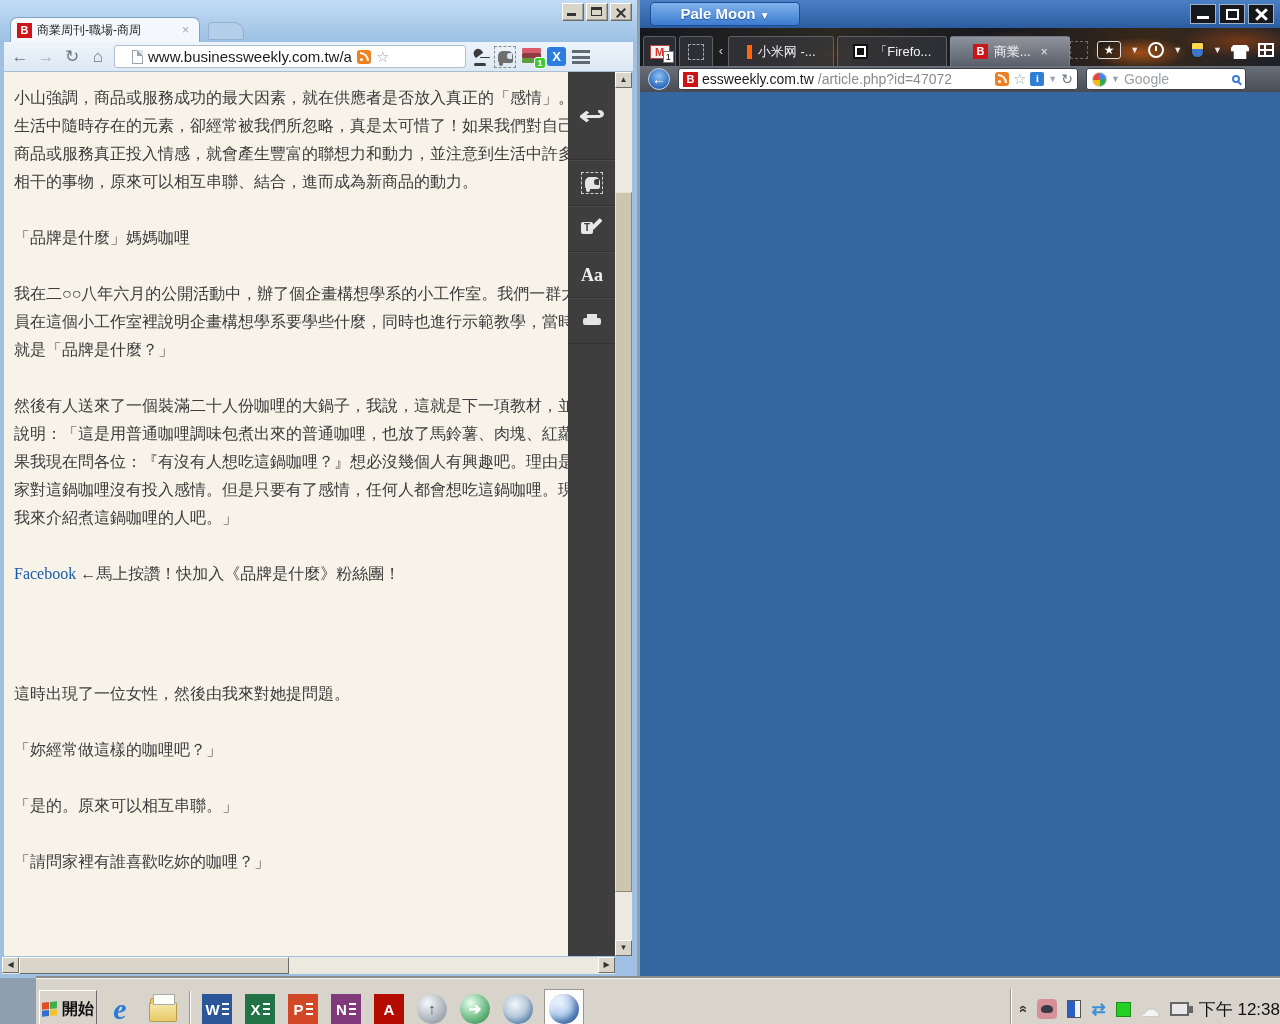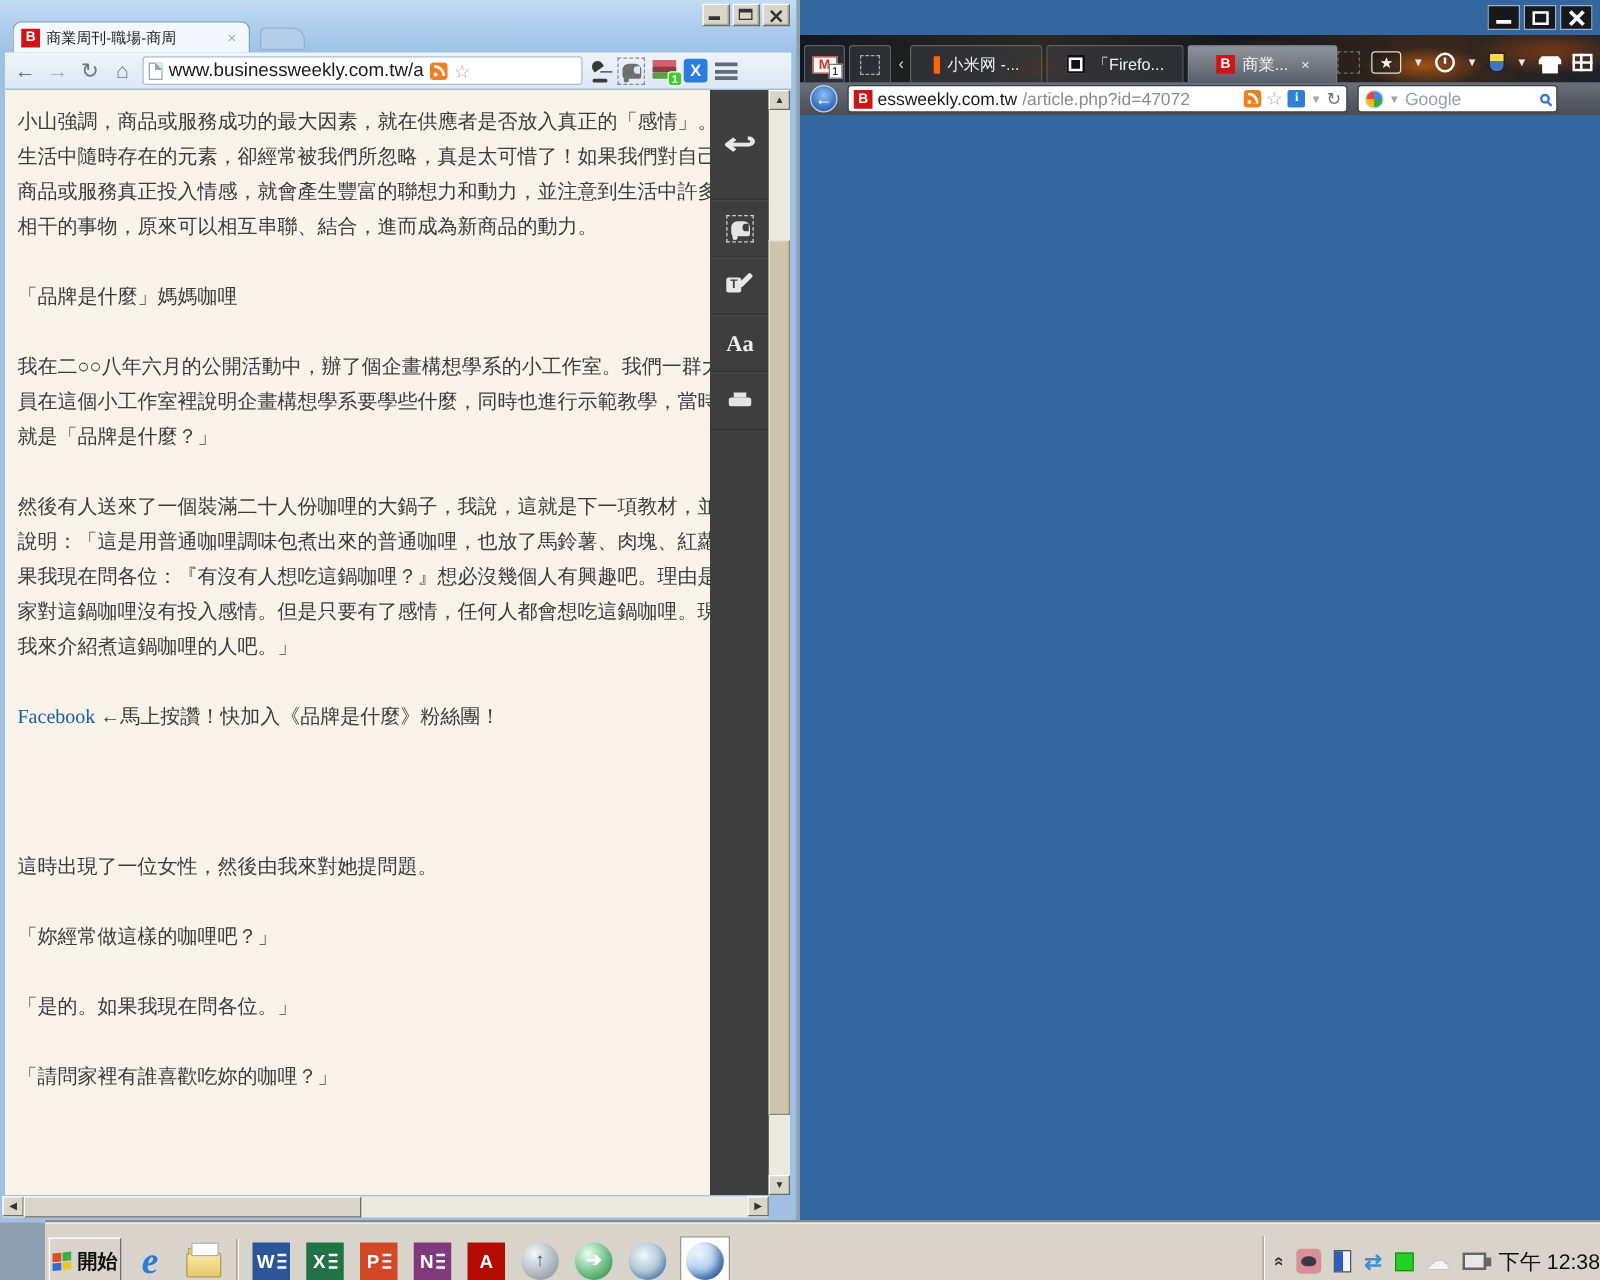--- a/index.html
+++ b/index.html
@@ -28,21 +28,21 @@
      font-size:11px; line-height:15px; text-align:center; flex:0 0 auto; }
   #ltab .t-title { font-size:12px; color:#222; white-space:nowrap; overflow:hidden; width:140px; }
   .tab-x { color:#9aa7b3; font-size:12px; }
   #lnewtab { left:208px; top:22px; width:36px; height:18px; background:#b4cde8;
      border-radius:4px 10px 0 0; border:1px solid #8fb2d4; }
   #ltoolbar { left:4px; top:42px; width:629px; height:30px;
      background:linear-gradient(#eef4fa,#dce8f4); border-bottom:1px solid #a8bdd1;
      display:flex; align-items:center; gap:6px; padding:0 6px; }
   .navglyph { font-size:17px; color:#6b7782; width:20px; text-align:center; }
   #lurl { width:352px; height:23px; background:#fff; border:1px solid #aebecd; border-radius:3px;
-     display:flex; align-items:center; padding:0 4px; gap:5px; overflow:hidden; }
+     display:flex; align-items:center; padding:0 17px; gap:5px; overflow:hidden; }
   .docicon { width:11px; height:14px; background:#fff; border:1px solid #98a4ae; position:relative; flex:0 0 auto;}
   .docicon:after { content:""; position:absolute; right:-1px; top:-1px; border:3px solid;
      border-color:#dce8f4 #dce8f4 #98a4ae #98a4ae; }
   #lurl .urltext { font-size:15px; color:#1b1b1b; white-space:nowrap; }
   .rssicon { width:14px; height:14px; background:#ef8022; border-radius:3px; position:relative; flex:0 0 auto;}
   .rssicon:before { content:""; position:absolute; left:3px; bottom:3px; width:3px; height:3px;
      background:#fff; border-radius:50%; }
   .rssicon:after { content:""; position:absolute; left:3px; bottom:3px; width:7px; height:7px;
      border:2px solid #fff; border-left:none; border-bottom:none; border-radius:0 9px 0 0; }
   .staro { color:#9aa7b3; font-size:15px; }
@@ -302,21 +302,21 @@
         <p class="first">小山強調，商品或服務成功的最大因素，就在供應者是否放入真正的「感情」。感情是生活中隨時存在的元素，卻經常被我們所忽略，真是太可惜了！如果我們對自己提供的商品或服務真正投入情感，就會產生豐富的聯想力和動力，並注意到生活中許多看來不相干的事物，原來可以相互串聯、結合，進而成為新商品的動力。</p>
         <p>「品牌是什麼」媽媽咖哩</p>
         <p>我在二○○八年六月的公開活動中，辦了個企畫構想學系的小工作室。我們一群大學教職員在這個小工作室裡說明企畫構想學系要學些什麼，同時也進行示範教學，當時的主題就是「品牌是什麼？」</p>
         <p>然後有人送來了一個裝滿二十人份咖哩的大鍋子，我說，這就是下一項教材，並對學生說明：「這是用普通咖哩調味包煮出來的普通咖哩，也放了馬鈴薯、肉塊、紅蘿蔔。如果我現在問各位：『有沒有人想吃這鍋咖哩？』想必沒幾個人有興趣吧。理由是因為大家對這鍋咖哩沒有投入感情。但是只要有了感情，任何人都會想吃這鍋咖哩。現在，讓我來介紹煮這鍋咖哩的人吧。」</p>
       </div>
     <p><a href="#">Facebook</a><span> ←馬上按讚！快加入《品牌是什麼》粉絲團！</span></p>
     <div class="spacer64"></div>
     <div id="lparas2">
         <p class="first">這時出現了一位女性，然後由我來對她提問題。</p>
         <p>「妳經常做這樣的咖哩吧？」</p>
-        <p>「是的。如果我現在問各位。」</p>
+        <p>「是的。原來可以相互串聯。」</p>
         <p>「請問家裡有誰喜歡吃妳的咖哩？」</p>
       </div>
   </div>
 
   <div id="lclear" class="abs clearlybar">
     <div class="clr-cell clr-back">
       <span class="backglyph">↩</span>
       </div>
     <div class="clr-cell clr-ic clr-eleph">
       <span class="clipbox">
@@ -343,20 +343,26 @@
     <div class="sbtn abs" style="bottom:0">▼</div>
   </div>
   <div id="lhsb" class="abs hsb">
     <div class="sbtn">◀</div>
     <div class="hthumb" style="width:270px"></div>
     <div class="sbtn" style="margin-left:auto">▶</div>
   </div>
 </div>
 
 <div id="rwin" class="abs">
+  <div id="rtitle" class="abs">
+    <div id="pmbtn">
+      <span>Pale Moon</span>
+      <span class="car">▼</span>
+    </div>
+  </div>
   <div class="rbtns abs">
     <div class="rbtn">
         <i class="g-min"></i>
       </div>
     <div class="rbtn">
         <i class="g-max"></i>
       </div>
     <div class="rbtn"><i class="g-x"></i></div>
   </div>
 

